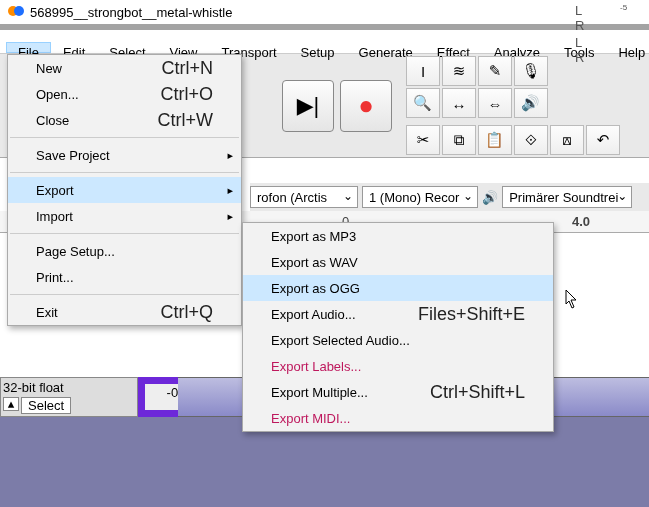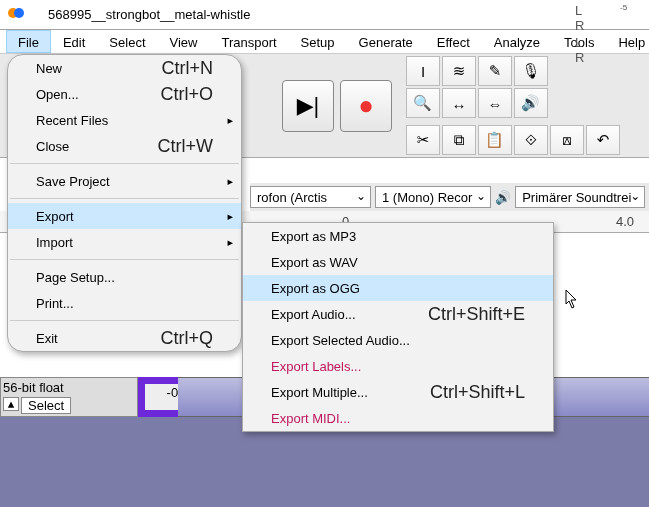--- a/index.html
+++ b/index.html
@@ -1,20 +1,20 @@
 <!DOCTYPE html>
 <html><head>
 <meta charset="utf-8">
 <style>
   * { box-sizing:border-box; margin:0; padding:0; font-family:"Segoe UI",Tahoma,sans-serif; font-size:13px; }
   body { width:649px; height:507px; overflow:hidden; background:#fff; position:relative; }
 
-  .title-bar { height:30px; display:flex; align-items:center; padding:0 8px; gap:24px; background:#fff; border-bottom:1px solid #a3a3a3; }
+  .title-bar { height:30px; display:flex; align-items:center; padding:0 8px; gap:6px; background:#fff; border-bottom:6px solid #a3a3a3; }
   .menu-bar { height:24px; display:flex; align-items:stretch; padding:0 6px; border-bottom:1px solid #ccc; background:#fff; }
-  .menu-bar .mi { padding:3px 12px; display:flex; align-items:flex-end; cursor:default; }
+  .menu-bar .mi { padding:3px 12px; display:flex; align-items:flex-start; cursor:default;margin-top:12px; }
   .menu-bar .mi.active { background:#cce8ff; border:1px solid #99d1ff; padding:2px 11px; }
 
   .toolbar { height:104px; background:#e9e9e9; border-bottom:1px solid #aaa; display:flex; }
   .transport { display:flex; align-items:center; padding:4px 6px; gap:6px; }
   .tb-btn { width:52px; height:52px; background:linear-gradient(#fdfdfd,#e5e5e5); border:1px solid #888; border-radius:4px; display:flex; align-items:center; justify-content:center; font-size:22px; }
   .tool-grid { display:grid; grid-template-columns:repeat(6,34px); grid-auto-rows:30px; gap:2px; padding:2px; }
   .tool-grid.w4 { grid-template-columns:repeat(4,34px); }
   .tg { border:1px solid #bbb; background:linear-gradient(#fdfdfd,#eee); display:flex; align-items:center; justify-content:center; font-size:15px; }
 
   .devices { position:absolute; left:250px; top:183px; width:400px; height:28px; display:flex; align-items:center; gap:4px; background:#e9e9e9; }
@@ -24,21 +24,21 @@
   .ruler span { position:absolute; top:3px; }
 
   .track-head { position:absolute; left:0; top:377px; width:138px; height:40px; border:1px solid #888; background:#ddd; font-size:11px; padding:2px; }
   .track-head .rs { display:flex; gap:2px; margin-top:2px; }
   .track-head .rs .b { border:1px solid #888; background:#fff; width:16px; height:14px; text-align:center; line-height:12px; }
   .scale { position:absolute; left:138px; top:377px; width:60px; height:40px; border:7px solid #6d28d9; background:#eee; font-size:10px; text-align:right; padding:1px 2px; }
   .track-body { position:absolute; left:178px; top:377px; width:471px; height:40px; background:linear-gradient(#bdbde0,#8a8ac8); border-top:1px solid #666; border-bottom:1px solid #666; }
   .below { position:absolute; left:0; top:417px; width:649px; height:90px; background:#7c7ca8; }
 
   .menu-popup, .submenu { position:absolute; background:#f2f2f2; border:1px solid #aaa; box-shadow:2px 3px 6px rgba(0,0,0,.3); }
-  .menu-popup { left:7px; top:54px; width:235px;border-radius:16px; }
+  .menu-popup { left:7px; top:54px; width:235px; }
   .row { height:26px; display:flex; align-items:center; padding:0 28px 0 28px; position:relative; cursor:default; }
   .row.hi { background:#cce8ff; }
   .row .cap { flex:1; white-space:nowrap; }
   .row .sc { font-size:18px; color:#222; }
   .row.has-sub::after { content:"▸"; position:absolute; right:8px; font-size:11px; }
   .sep { height:1px; background:#ccc; margin:4px 2px; }
   .row.dis { color:#be185d; }
 
   .submenu { left:242px; top:222px; width:312px; }
 
@@ -129,39 +129,39 @@
       <div>R</div>
   </div>
   <div class="meter-slot" style="left:620px;top:3px">-5</div>
   <div class="meter-slot" style="left:575px;top:35px">
     <div>L</div>
       <div>R</div>
   </div>
 </div>
 
 <div class="devices">
-  <div class="sel" style="width:121px">
+  <div class="sel" style="width:108px">
       <span>rofon (Arctis</span>
     </div>
   <div class="sel" style="width:116px">
       <span>1 (Mono) Recor</span>
     </div>
   <span>🔊</span>
   <div class="sel" style="width:130px">
       <span>Primärer Soundtrei</span>
     </div>
 </div>
 
 <div class="ruler">
   <span style="left:342px">0</span>
-  <span style="left:616px;font-weight:normal">4.0</span>
+  <span style="left:572px;font-weight:bold">4.0</span>
 </div>
 
 <div class="track-head">
-  <div>56-bit float</div>
+  <div>32-bit float</div>
   <div class="rs">
     <div class="b">▴</div>
     <span style="border:1px solid #888;background:#fff;padding:0 6px">Select</span>
   </div>
 </div>
 <div class="scale">
   <div>-0.5</div>
   <div style="margin-top:20px;font-weight:bold">-1.0</div>
 </div>
 <div class="track-body"></div>
@@ -169,23 +169,20 @@
 
 <div class="menu-popup">
   <div class="row">
       <span class="cap">New</span>
       <span class="sc">Ctrl+N</span>
     </div>
   <div class="row">
       <span class="cap">Open...</span>
       <span class="sc">Ctrl+O</span>
     </div>
-  <div class="row has-sub">
-      <span class="cap">Recent Files</span>
-    </div>
   <div class="row">
       <span class="cap">Close</span>
       <span class="sc">Ctrl+W</span>
     </div>
   <div class="sep"></div>
   <div class="row has-sub">
       <span class="cap">Save Project</span>
     </div>
   <div class="sep"></div>
   <div class="row has-sub hi">
@@ -213,21 +210,21 @@
       <span class="cap">Export as MP3</span>
     </div>
   <div class="row">
       <span class="cap">Export as WAV</span>
     </div>
   <div class="row hi">
       <span class="cap">Export as OGG</span>
     </div>
   <div class="row">
       <span class="cap">Export Audio...</span>
-      <span class="sc">Ctrl+Shift+E</span>
+      <span class="sc">Files+Shift+E</span>
     </div>
   <div class="row">
       <span class="cap">Export Selected Audio...</span>
     </div>
   <div class="row dis">
       <span class="cap">Export Labels...</span>
     </div>
   <div class="row">
       <span class="cap">Export Multiple...</span>
       <span class="sc">Ctrl+Shift+L</span>

